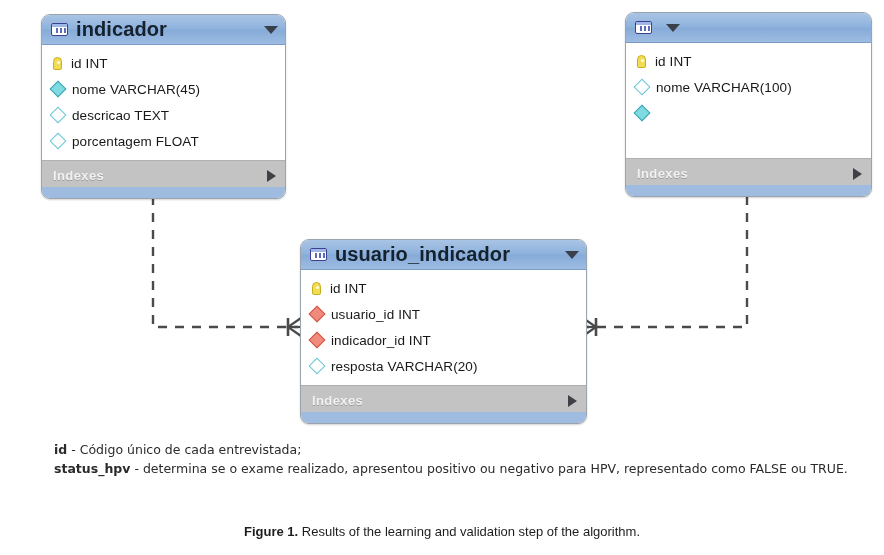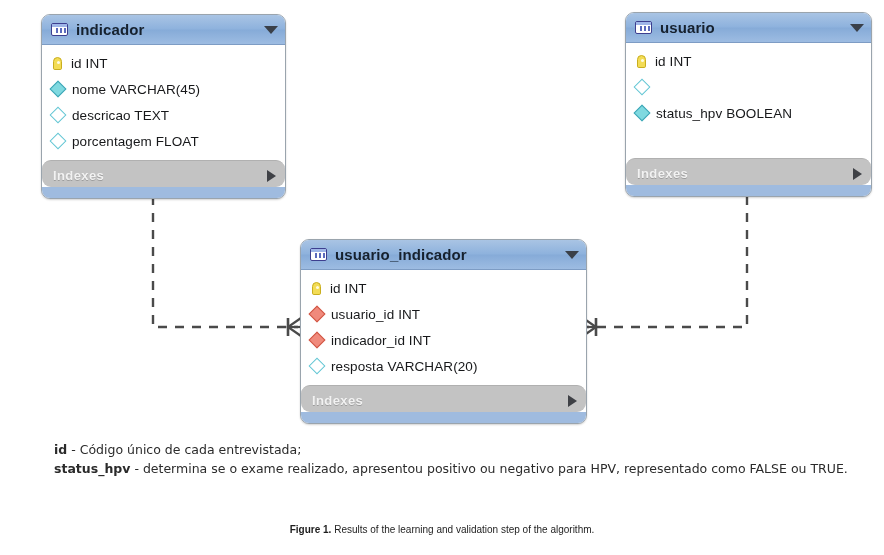--- a/index.html
+++ b/index.html
@@ -68,21 +68,21 @@
   }
   .tbl-icon::after {
     content: "";
     position: absolute;
     left: 4px; top: 4px;
     width: 1.5px; height: 5px;
     background: #5b6bbd;
     box-shadow: 4px 0 0 #5b6bbd, 8px 0 0 #5b6bbd;
   }
   .tbl-title {
-    font-size: 15px;
+    font-size: 20px;
     font-weight: bold;
     color: #16212e;
     letter-spacing: 0.1px;
     white-space: nowrap;
     flex: 1 1 auto;
   }
   .caret-down {
     width: 0; height: 0;
     border-left: 7px solid transparent;
     border-right: 7px solid transparent;
@@ -152,21 +152,20 @@
   .mk-fk   { background: #f08a7c; border: 1px solid #cf5543; }
 
   .er-footer {
     height: 27px;
     background: #c3c3c3;
     border-top: 1px solid #b0b0b0;
     display: flex;
     align-items: center;
     padding: 3px 9px 0 11px;
     box-sizing: border-box;
-    border-radius: 9px;
   }
   .er-footer .lbl {
     font-size: 13px;
     font-weight: bold;
     color: #f2f2f2;
     text-shadow: 0 1px 0 rgba(0,0,0,0.20);
     letter-spacing: 0.4px;
     flex: 1 1 auto;
   }
   .caret-right {
@@ -198,21 +197,21 @@
   }
   #legend .term { font-weight: bold; }
 
   
   #figcaption {
     position: absolute;
     left: 0;
     top: 524px;
     width: 884px;
     text-align: center;
-    font-size: 10px;
+    font-size: 13px;
     color: #1d1d1d;
     font-family: "Liberation Sans", sans-serif;
   }
   #figcaption .fignum { font-weight: bold; }
 </style>
 </head>
 <body>
 
 <div id="diagram">
 
@@ -268,34 +267,33 @@
     <div class="er-footer">
       <span class="lbl">Indexes</span>
       <span class="caret-right"></span>
     </div>
     <div class="er-strip"></div>
   </div>
 
   <div class="er-table" style="left:625px; top:12px; width:245px;">
     <div class="er-header">
       <span class="tbl-icon"></span>
-      <span class="tbl-title">usuario</span>
       <span class="caret-down"></span>
     </div>
     <div class="er-body" style="padding-bottom:32px;">
       <div class="er-row">
         <span class="mk mk-pk"></span>
         <span class="col-name">id INT</span>
       </div>
       <div class="er-row">
         <span class="mk-diamond mk-null"></span>
+        <span class="col-name">nome VARCHAR(100)</span>
       </div>
       <div class="er-row">
         <span class="mk-diamond mk-nn"></span>
-        <span class="col-name">status_hpv BOOLEAN</span>
       </div>
     </div>
     <div class="er-footer">
       <span class="lbl">Indexes</span>
       <span class="caret-right"></span>
     </div>
     <div class="er-strip"></div>
   </div>
 
   <div class="er-table" style="left:300px; top:239px; width:285px;">

